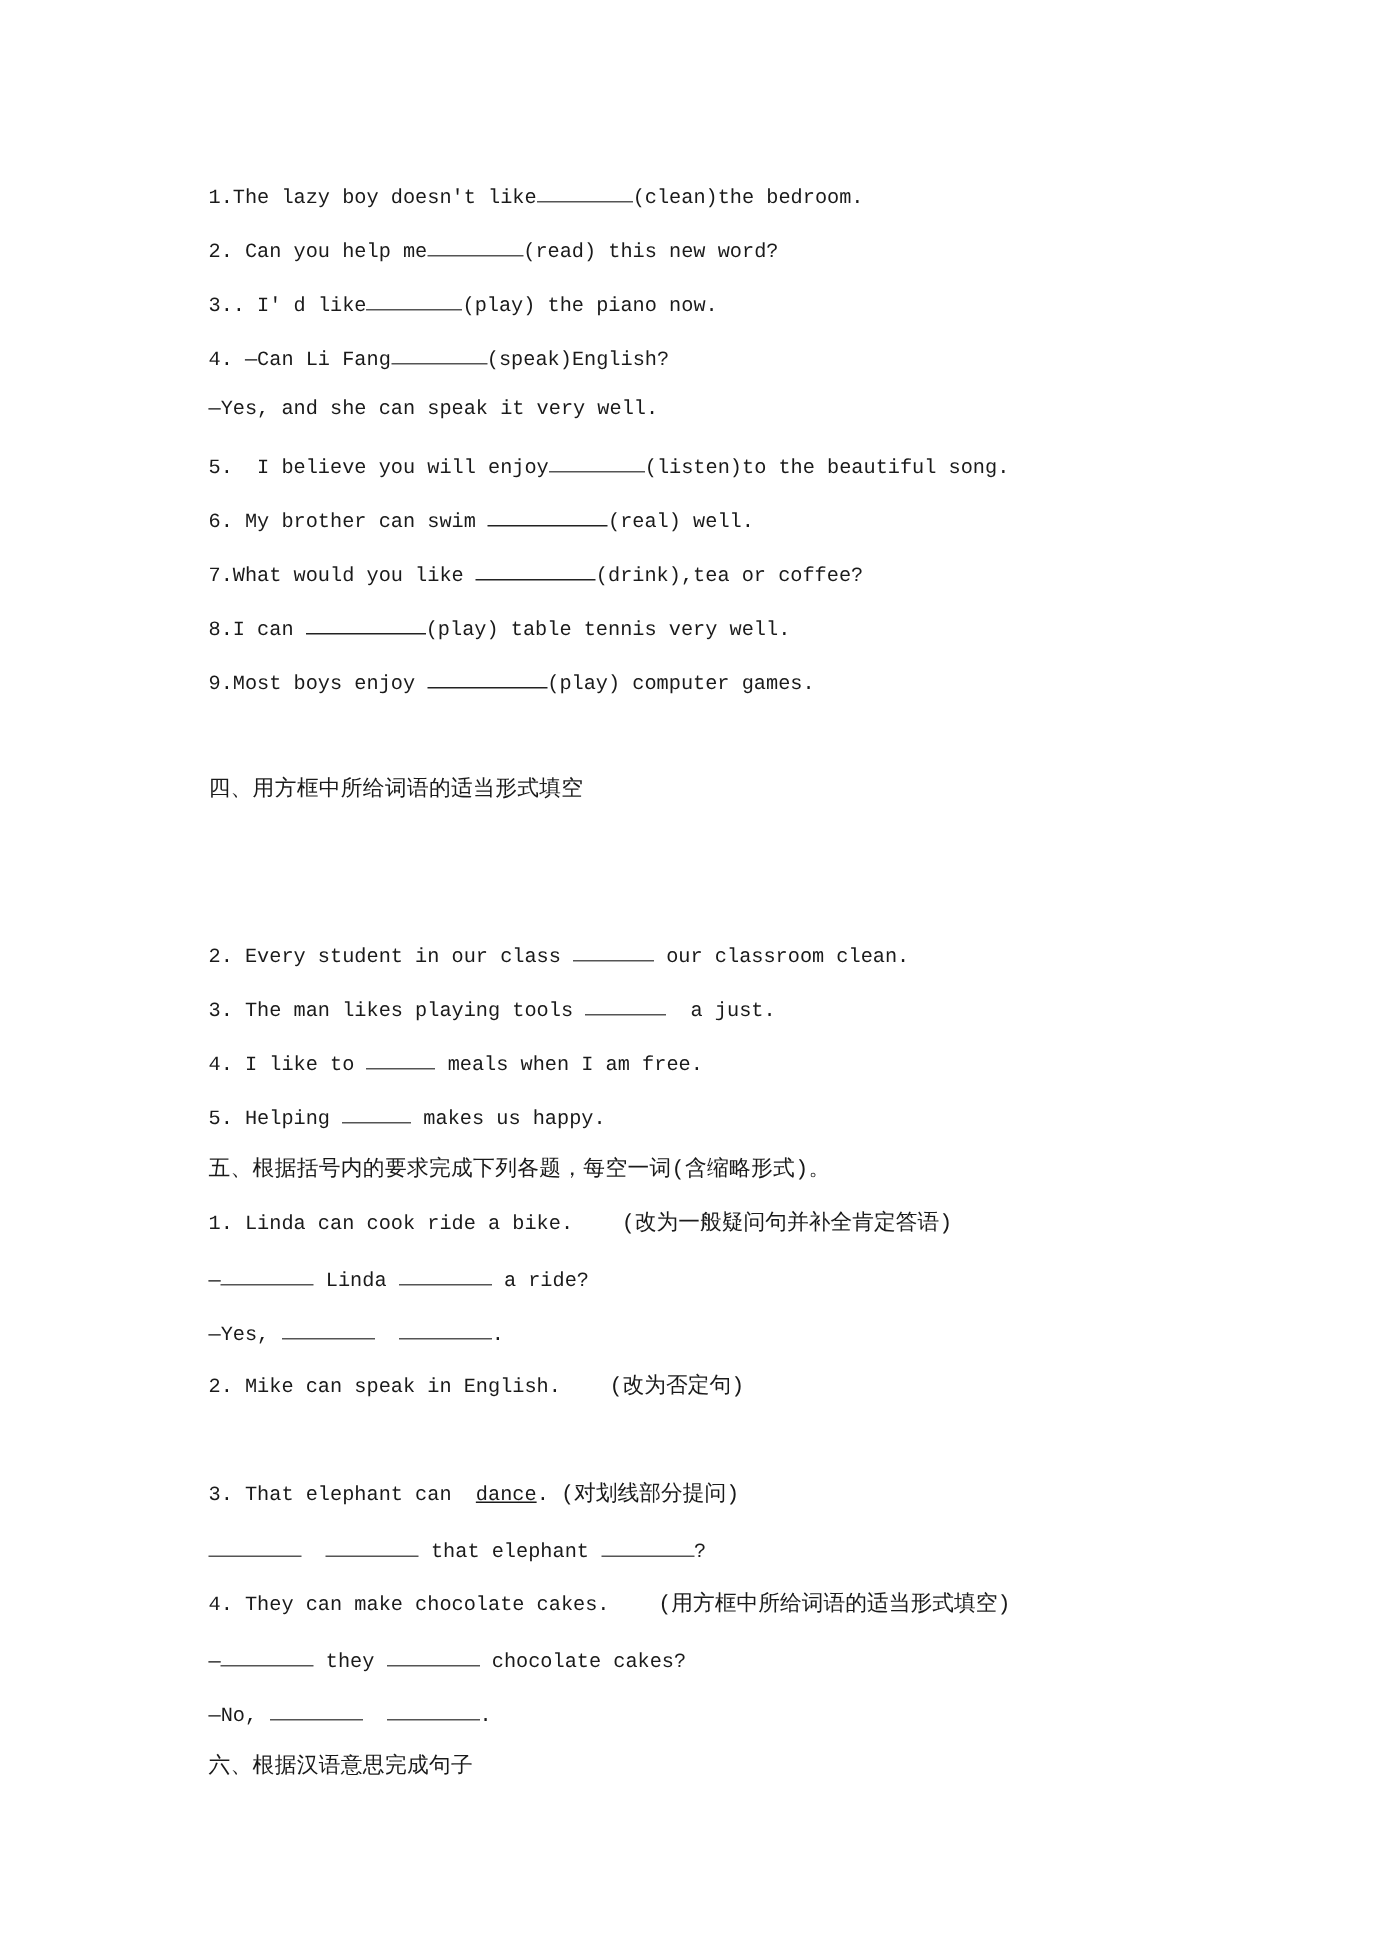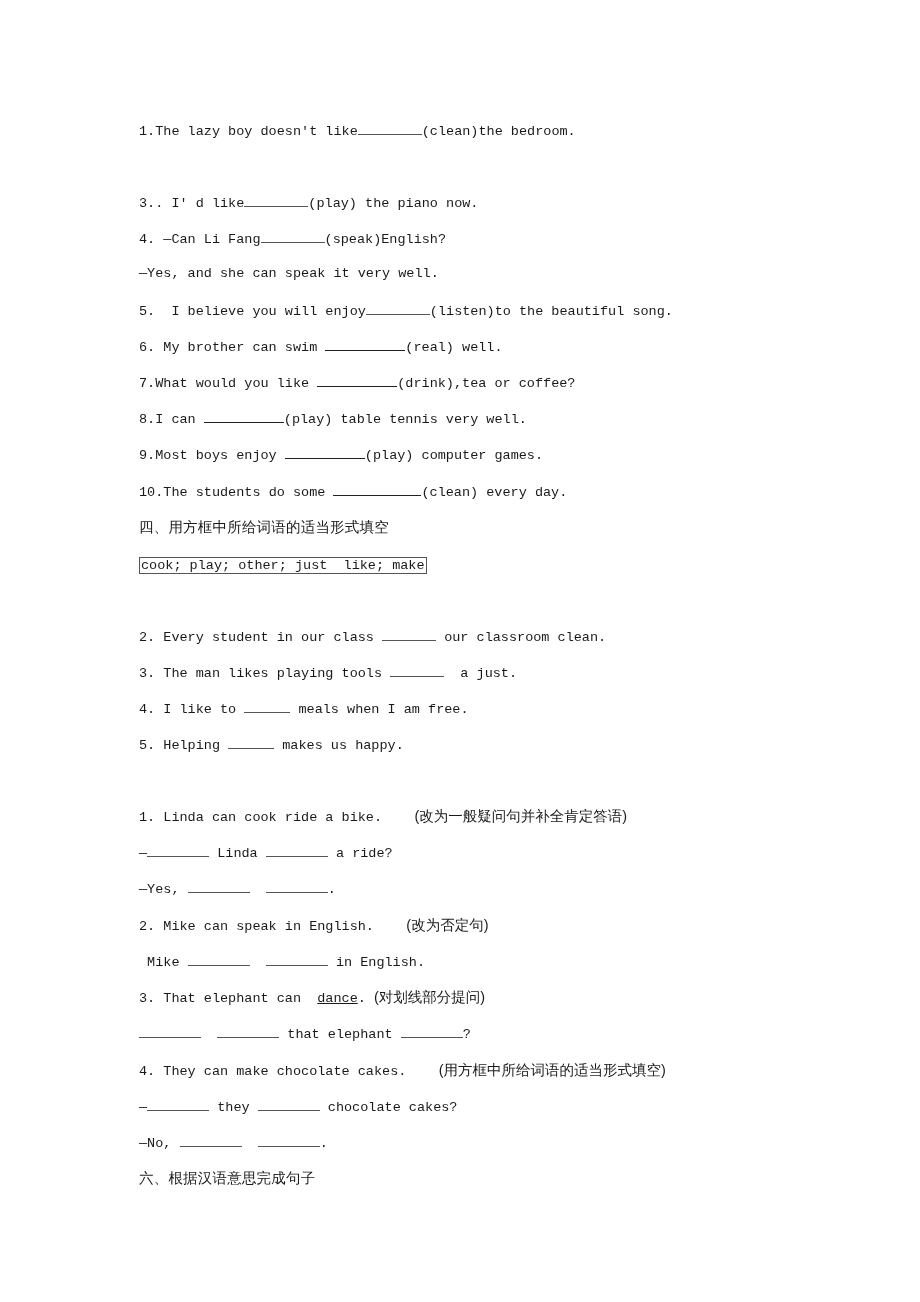--- a/index.html
+++ b/index.html
@@ -5,72 +5,71 @@
   html, body { margin: 0; padding: 0; background: #ffffff; }
   body { width: 920px; height: 1302px; position: relative; overflow: hidden; }
   .page { position: absolute; left: 0; top: 0; width: 920px; height: 1302px; background: #fff; padding-left: 16px; }
   .line {
     position: absolute; left: 139px;
     font-family: "Liberation Serif", "DejaVu Serif", serif;
     font-size: 14.5px; color: #1a1a1a; white-space: pre; line-height: 18px;
     letter-spacing: 0.2px;
   }
   .mono { font-family: "Liberation Mono", "DejaVu Sans Mono", monospace; font-size: 13.5px; letter-spacing: 0; }
-  .cjk { font-family: Liberation Sans, sans-serif; font-size: 14.5px; }
+  .cjk { font-family: Liberation Mono, monospace; font-size: 14.5px; }
   .blank { display: inline-block; border-bottom: 1px solid #555; height: 13px; vertical-align: baseline; }
   .blank.thick { border-bottom: 1.5px solid #222; }
   .box { border: 1px solid #555; padding: 0 1px; }
   .u { text-decoration: underline; }
 </style>
 </head>
 <body>
 
 <div class="page">
 
   <div class="line mono" style="top:121px"><span>1.</span><span>The lazy boy doesn't like</span><span class="blank" style="width:64px"></span><span>(clean)</span><span>the bedroom.</span></div>
 
+  <div class="line mono" style="top:157px"><span>2.</span><span> Can you help me</span><span class="blank" style="width:64px"></span><span>(read)</span><span> this new word?</span></div>
 
   <div class="line mono" style="top:193px"><span>3..</span><span> I' d like</span><span class="blank" style="width:64px"></span><span>(play)</span><span> the piano now.</span></div>
 
   <div class="line mono" style="top:229px"><span>4.</span><span> —Can Li Fang</span><span class="blank" style="width:64px"></span><span>(speak)</span><span>English?</span></div>
 
   <div class="line mono" style="top:265px">—Yes, and she can speak it very well.</div>
 
   <div class="line mono" style="top:301px"><span>5.</span><span>  I believe you will enjoy</span><span class="blank" style="width:64px"></span><span>(listen)</span><span>to the beautiful song.</span></div>
 
   <div class="line mono" style="top:337px"><span>6.</span><span> My brother can swim </span><span class="blank thick" style="width:80px"></span><span>(real)</span><span> well.</span></div>
 
   <div class="line mono" style="top:373px"><span>7.</span><span>What would you like </span><span class="blank thick" style="width:80px"></span><span>(drink)</span><span>,tea or coffee?</span></div>
 
   <div class="line mono" style="top:409px"><span>8.</span><span>I can </span><span class="blank thick" style="width:80px"></span><span>(play)</span><span> table tennis very well.</span></div>
 
   <div class="line mono" style="top:445px"><span>9.</span><span>Most boys enjoy </span><span class="blank thick" style="width:80px"></span><span>(play)</span><span> computer games.</span></div>
 
-  <div class="line mono" style="top:482px"><span>10.</span><span>The students do some </span><span class="blank thick" style="width:88px"></span><span>(clean)</span><span> every day.</span></div>
 
   <div class="line cjk" style="top:518px">四、用方框中所给词语的适当形式填空</div>
 
-  <div class="line mono" style="top:557px"><span class="box">cook; play; other; just  like; make</span></div>
 
 
   <div class="line mono" style="top:627px"><span>2.</span><span> Every student in our class </span><span class="blank" style="width:54px"></span><span> our classroom clean.</span></div>
 
   <div class="line mono" style="top:663px"><span>3.</span><span> The man likes playing tools </span><span class="blank" style="width:54px"></span><span>  a just.</span></div>
 
   <div class="line mono" style="top:699px"><span>4.</span><span> I like to </span><span class="blank" style="width:46px"></span><span> meals when I am free.</span></div>
 
   <div class="line mono" style="top:735px"><span>5.</span><span> Helping </span><span class="blank" style="width:46px"></span><span> makes us happy.</span></div>
 
+  <div class="line cjk" style="top:771px">五、根据括号内的要求完成下列各题，每空一词(含缩略形式)。</div>
 
   <div class="line mono" style="top:807px"><span>1. Linda can cook ride a bike.</span><span>    </span><span class="cjk">(改为一般疑问句并补全肯定答语)</span></div>
   <div class="line mono" style="top:843px"><span>—</span><span class="blank" style="width:62px"></span><span> Linda </span><span class="blank" style="width:62px"></span><span> a ride?</span></div>
   <div class="line mono" style="top:879px"><span>—Yes, </span><span class="blank" style="width:62px"></span><span>  </span><span class="blank" style="width:62px"></span><span>.</span></div>
 
   <div class="line mono" style="top:916px"><span>2. Mike can speak in English.</span><span>    </span><span class="cjk">(改为否定句)</span></div>
-  <div class="line mono" style="top:952px"><span> Mike </span><span class="blank" style="width:62px"></span><span>  </span><span class="blank" style="width:62px"></span><span> in English.</span></div>
 
   <div class="line mono" style="top:988px"><span>3. That elephant can  </span><span class="u">dance</span><span>. </span><span class="cjk">(对划线部分提问)</span></div>
   <div class="line mono" style="top:1024px"><span class="blank" style="width:62px"></span><span>  </span><span class="blank" style="width:62px"></span><span> that elephant </span><span class="blank" style="width:62px"></span><span>?</span></div>
 
   <div class="line mono" style="top:1061px"><span>4. They can make chocolate cakes.</span><span>    </span><span class="cjk">(用方框中所给词语的适当形式填空)</span></div>
   <div class="line mono" style="top:1097px"><span>—</span><span class="blank" style="width:62px"></span><span> they </span><span class="blank" style="width:62px"></span><span> chocolate cakes?</span></div>
   <div class="line mono" style="top:1133px"><span>—No, </span><span class="blank" style="width:62px"></span><span>  </span><span class="blank" style="width:62px"></span><span>.</span></div>
 
   <div class="line cjk" style="top:1169px">六、根据汉语意思完成句子</div>
 

